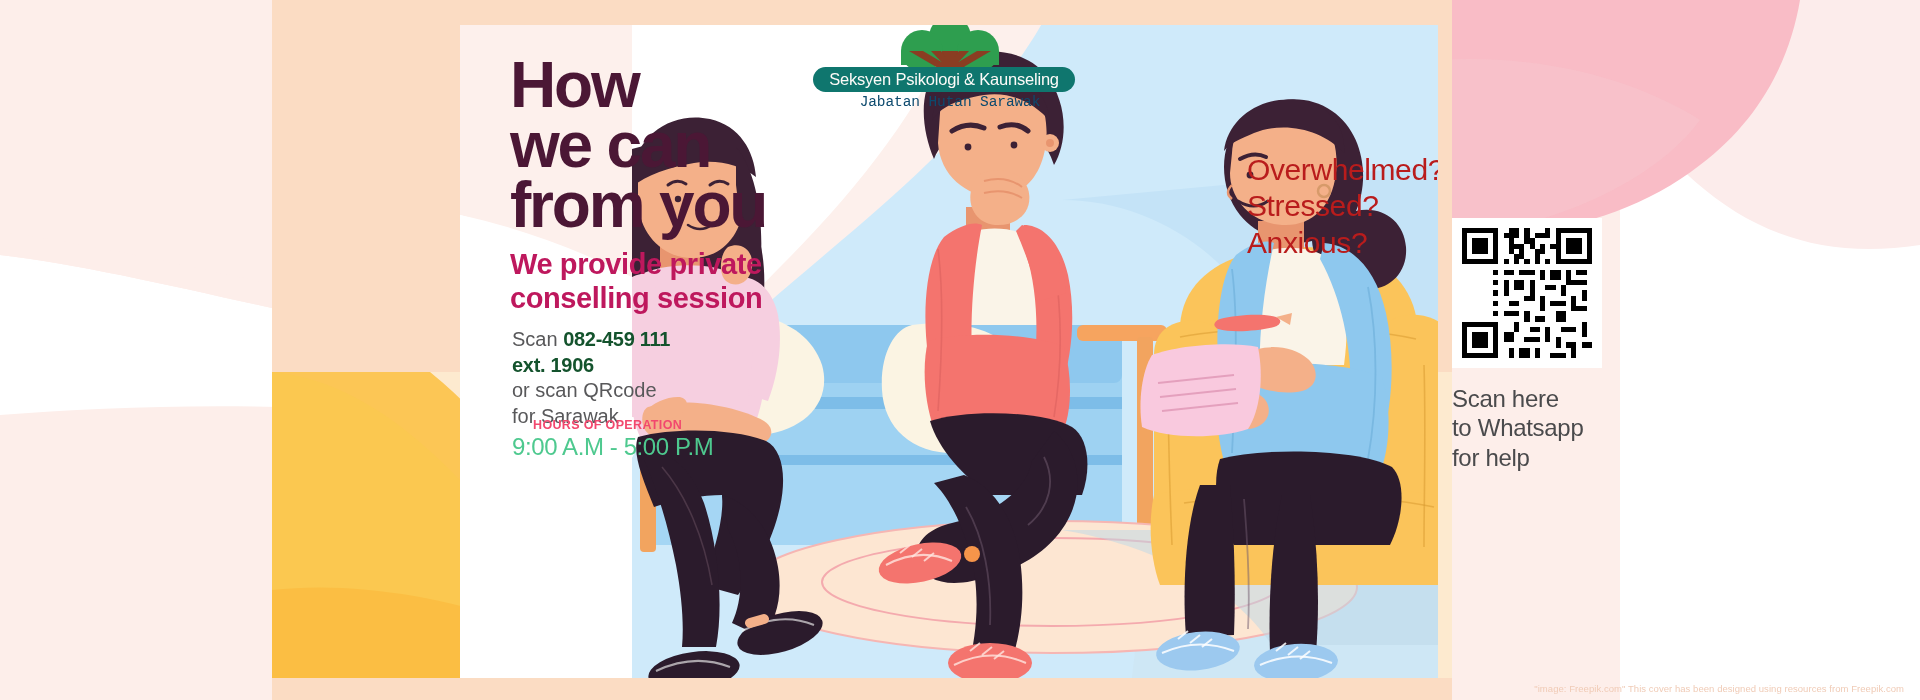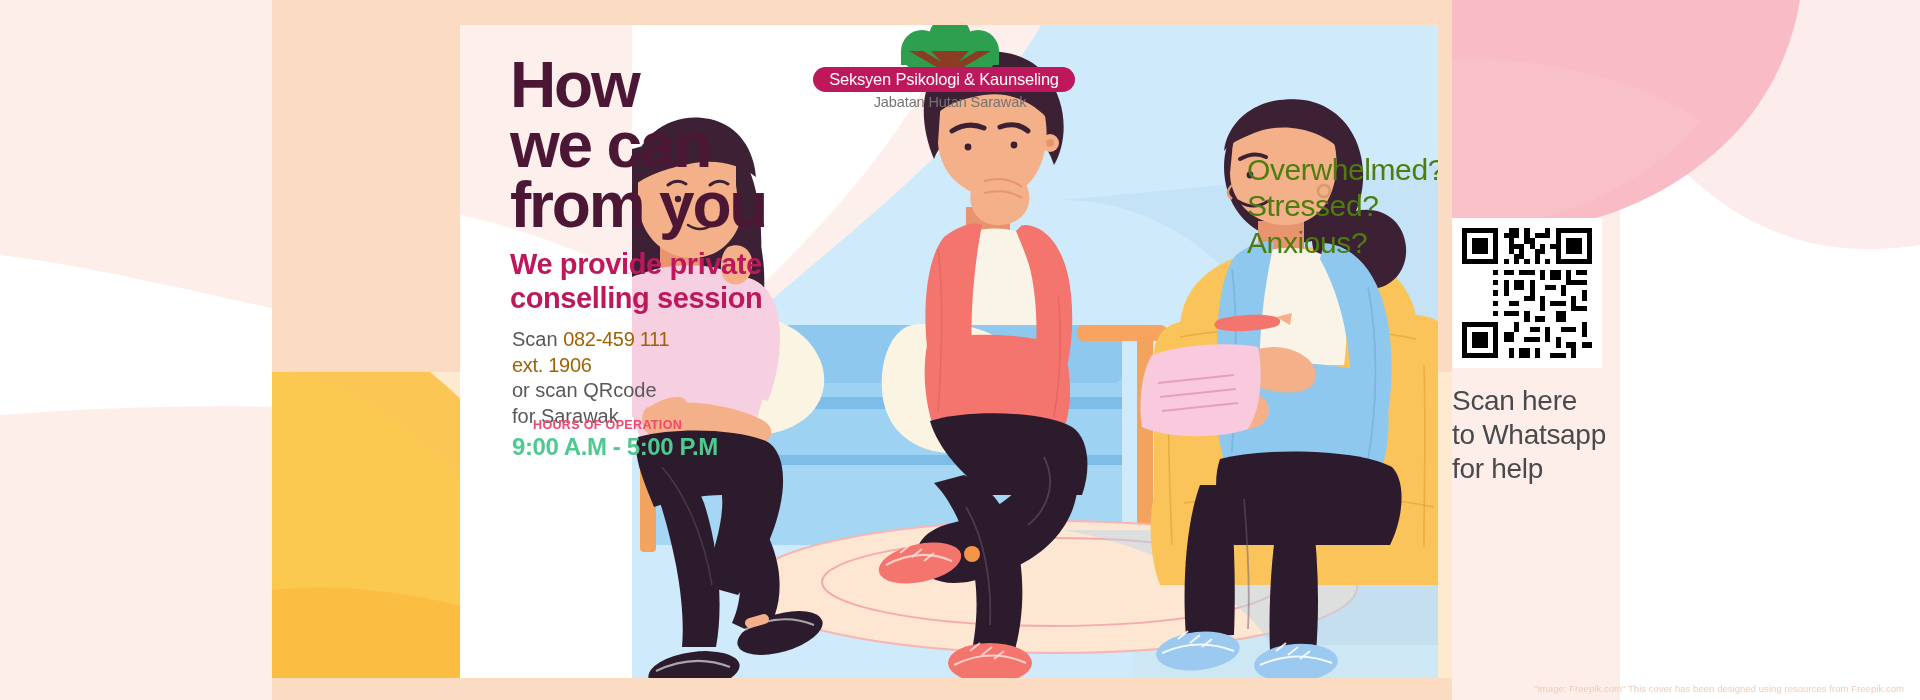--- a/index.html
+++ b/index.html
@@ -46,84 +46,85 @@
     letter-spacing:-0.4px;
     white-space:pre-line;
   }
   .calltext {
     position:absolute; left:52px; top:302px;
     width:250px;
     color:#58585a;
     font-size:20px;
     line-height:1.28;
   }
-  .calltext b { color:#a16207; font-weight:normal; letter-spacing:-0.3px; }
+  .calltext b { color:#14532d; font-weight:bold; letter-spacing:-0.3px; }
 
   .hours-label {
     position:absolute; left:52px; top:393px;
     color:#f2486e;
     font-weight:bold;
     font-size:12.5px;
     letter-spacing:0.35px;
     margin-left:21px;
   }
   .hours-value {
     position:absolute; left:52px; top:408px;
     color:#4ec98f;
-    font-weight:bold;
+    font-weight:normal;
     font-size:24px;
     letter-spacing:-0.4px;
   }
 
   
   .logo { position:absolute; left:325px; top:-10px; width:330px; height:120px; z-index:8; }
   .logo-banner {
     position:absolute; left:28px; top:52px;
     width:262px; height:25px;
-    background:#be185d;
+    background:#0f766e;
     border-radius:13px;
     color:#fdfbf8;
     font-size:16.5px;
     text-align:center;
     line-height:25px;
     letter-spacing:-0.2px;
   }
   .logo-sub {
     position:absolute; left:0; top:79px; width:330px;
     text-align:center;
-    color:#737373;
+    color:#0c4a6e;
     font-size:14.5px;
     letter-spacing:-0.1px;
+    font-family:Liberation Mono, monospace;
   }
 
   
   .illus { position:absolute; left:172px; top:0; width:806px; height:653px; z-index:4; overflow:hidden; }
 
   .qna {
     position:absolute; left:787px; top:127px;
     z-index:9;
-    color:#4d7c0f;
+    color:#b91c1c;
     font-size:30px;
     line-height:1.21;
     letter-spacing:-0.4px;
     white-space:pre-line;
   }
 
   
   .qr-panel { position:absolute; left:1012px; top:195px; width:185px; z-index:9; }
   .qr-box {
     width:150px; height:150px;
     background:#ffffff;
     padding:10px;
   }
   .qr-grid { width:130px; height:130px; display:block; }
   .qr-caption {
     margin-top:16px;
     color:#4a4a4c;
-    font-size:28px;
+    font-size:24px;
     line-height:1.22;
     letter-spacing:-0.3px;
     white-space:pre-line;
   }
 
   .credit {
     position:absolute; right:16px; bottom:6px;
     z-index:20;
     color:#f0cbb6;
     font-size:9.5px;

